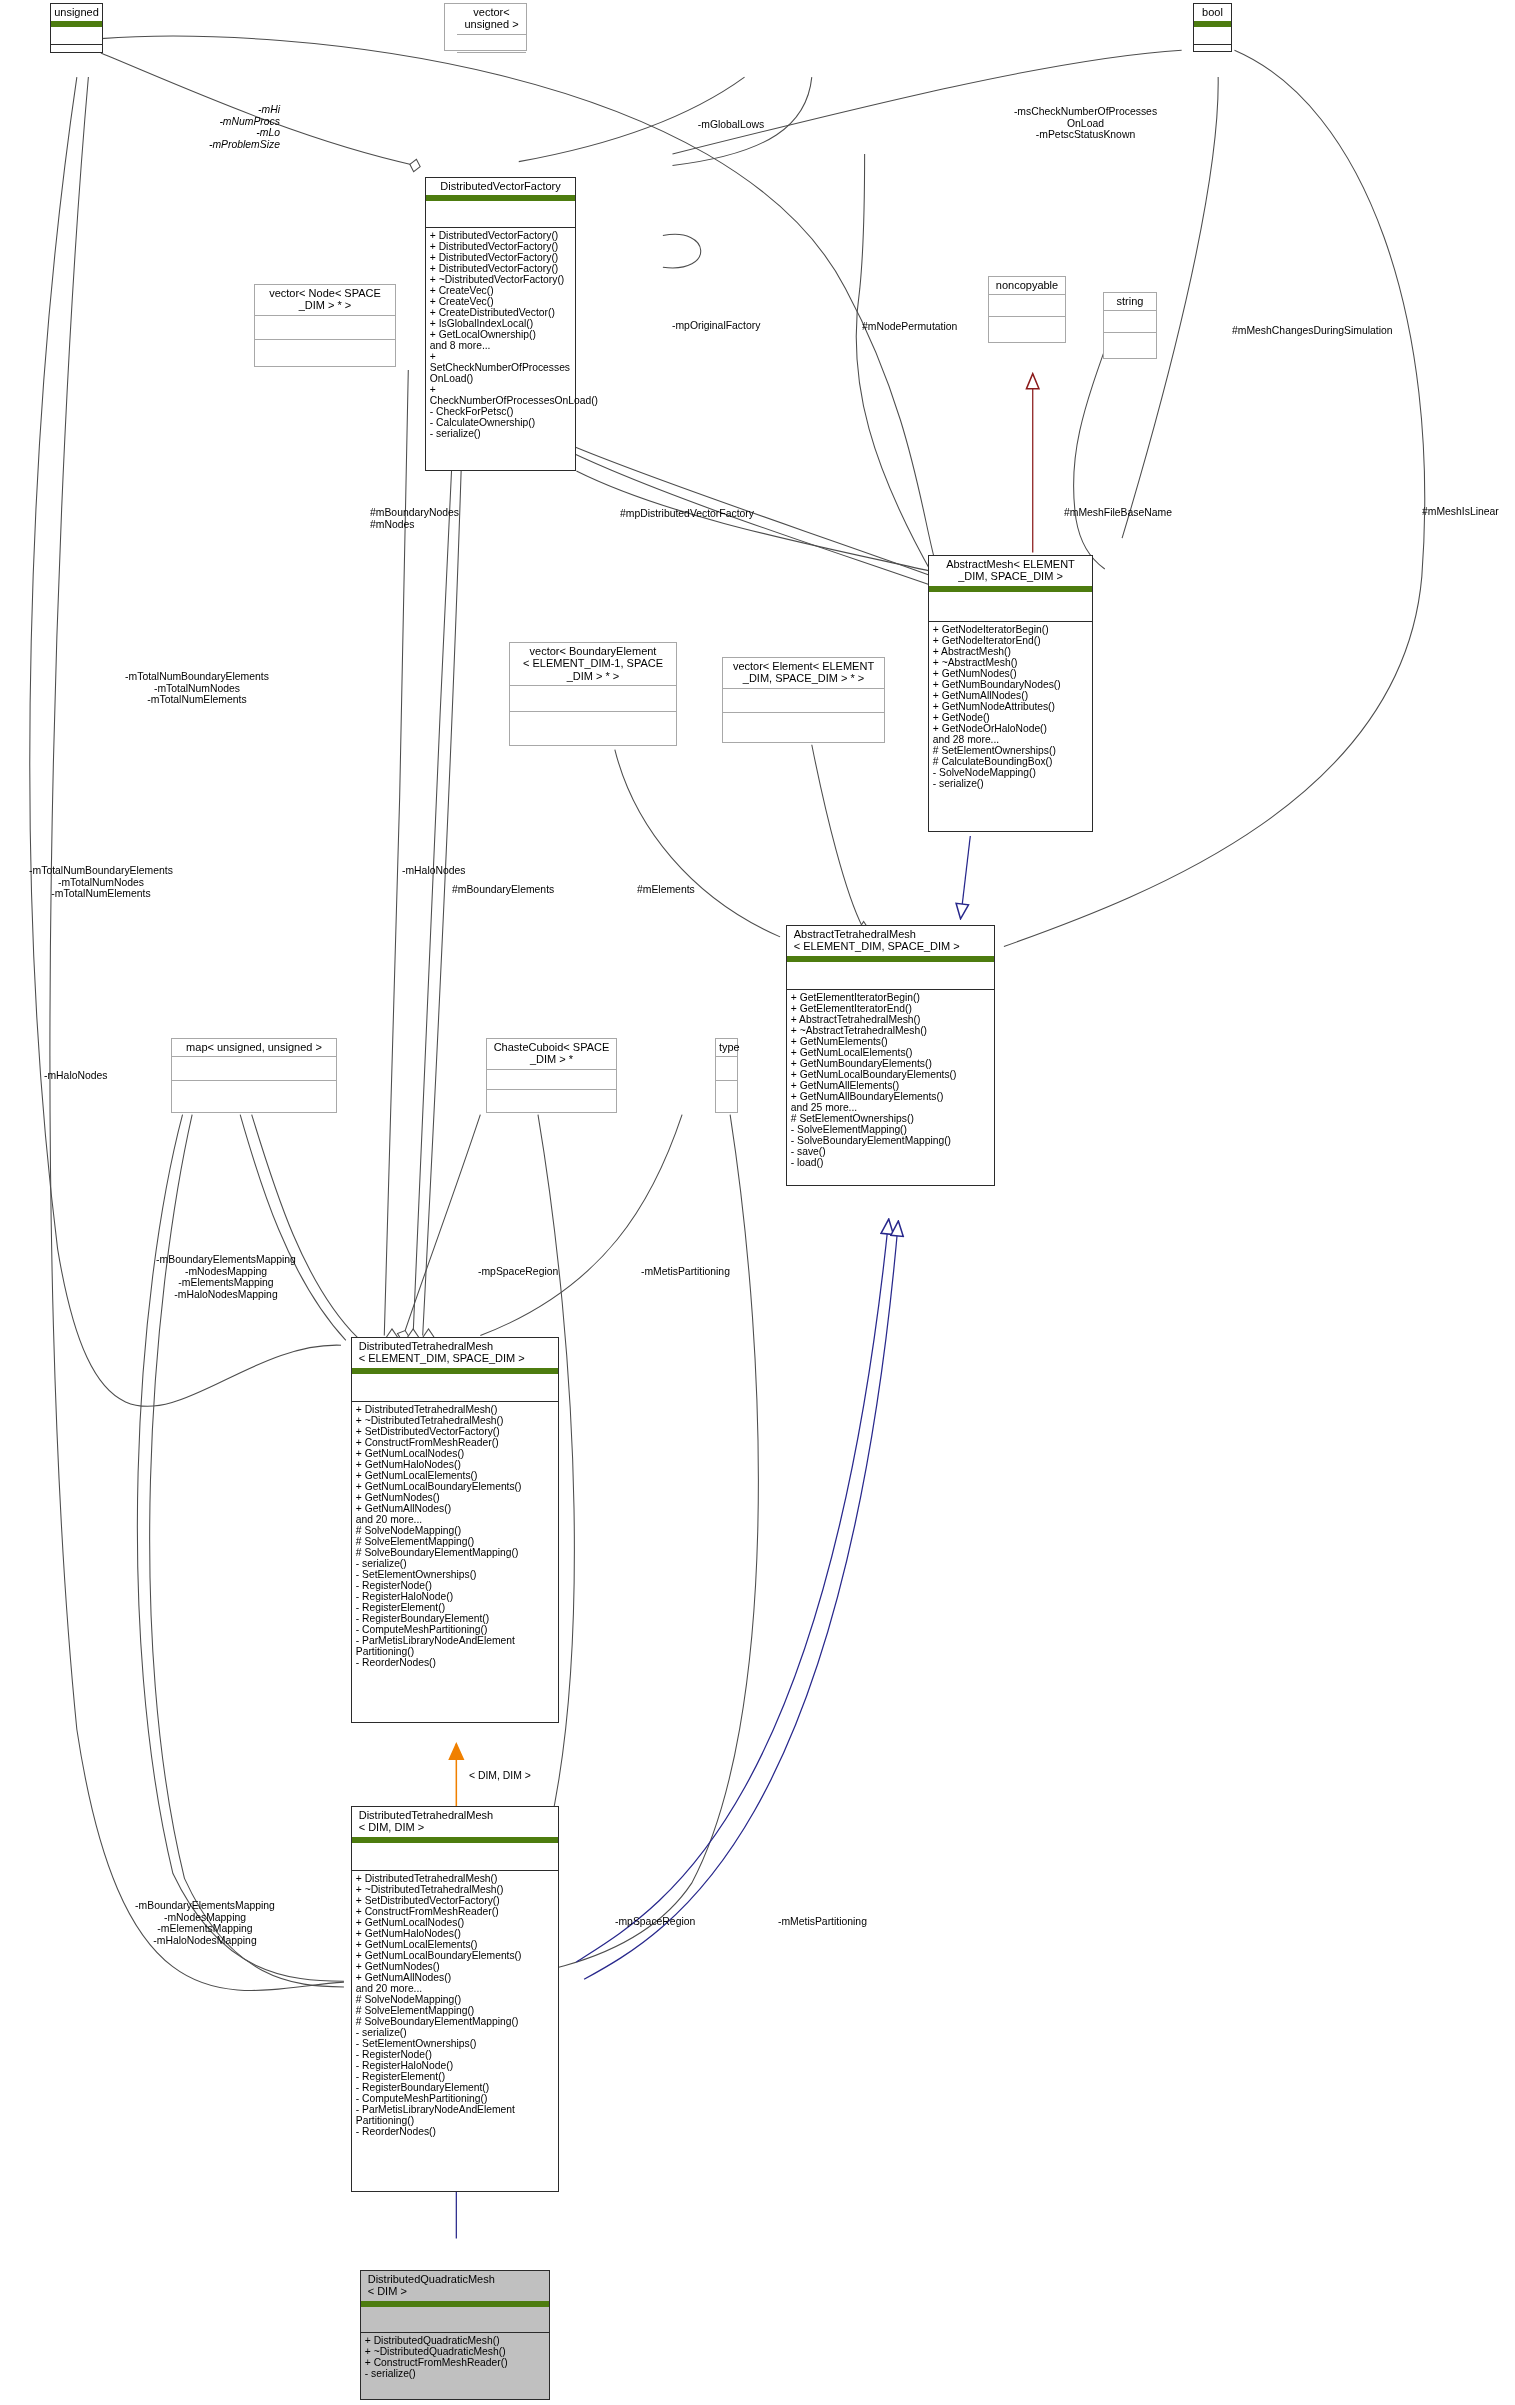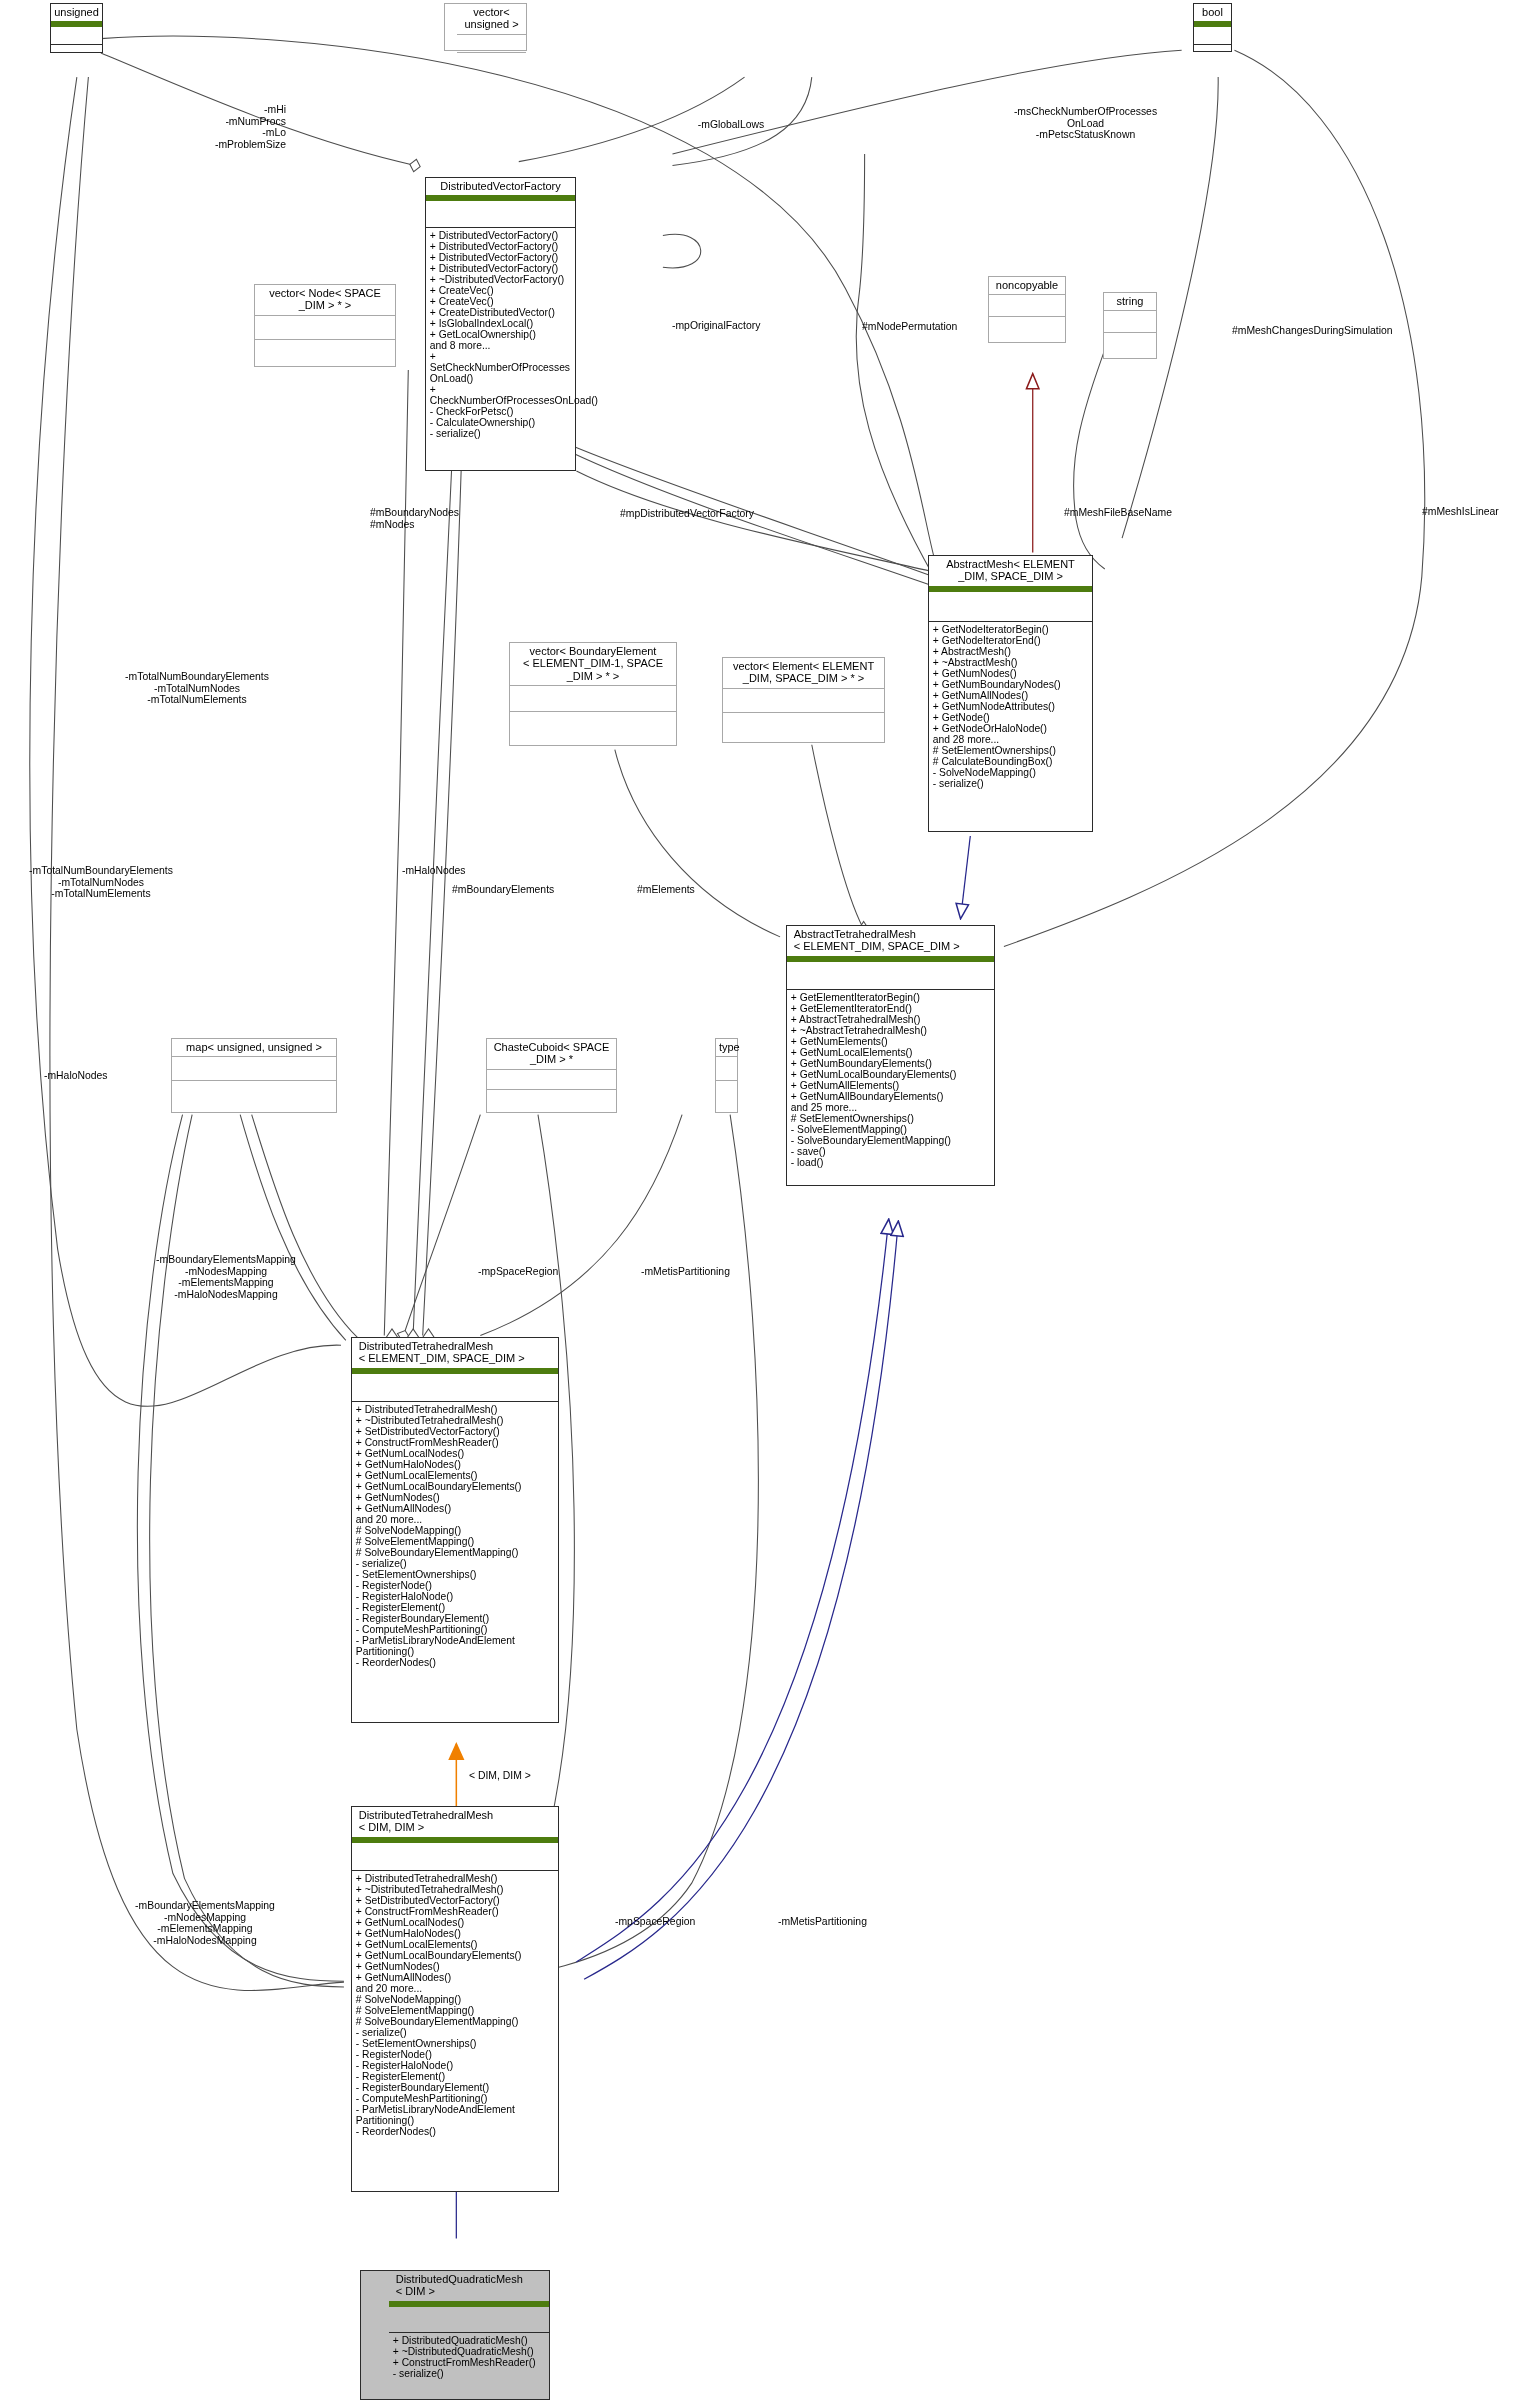--- a/index.html
+++ b/index.html
@@ -29,21 +29,20 @@
     background: #ffffff;
     border: 1px solid #a8a8a8;
     z-index: 5;
   }
   .uml-box.strong {
     border: 1px solid #2b2b2b;
   }
   .uml-box.filled {
     background: #c0c0c0;
     border: 1px solid #2b2b2b;
-    padding-left: 28px;
   }
   .uml-title {
     text-align: center;
     padding: 1.9px 2.9px 2.9px 2.9px;
     font-size: 11px;
     line-height: 12.5px;
     color: #000;
     border-bottom: 1px solid #a8a8a8;
     white-space: pre-line;
   }
@@ -386,21 +385,21 @@
 &lt; DIM &gt;</div>
     <div class="uml-attrs" style="height:25px;"></div>
     <div class="uml-ops">
       <div>+ DistributedQuadraticMesh()</div>
       <div>+ ~DistributedQuadraticMesh()</div>
       <div>+ ConstructFromMeshReader()</div>
       <div>- serialize()</div>
     </div>
   </div>
 
-  <div class="edge-label el-right" style="left:156px; top:104px; width:130px;">-mHi
+  <div class="edge-label el-right" style="left:150px; top:104px; width:130px;font-style:italic;">-mHi
 -mNumProcs
 -mLo
 -mProblemSize</div>
 
   <div class="edge-label el-center" style="left:678px; top:119px; width:106px;">-mGlobalLows</div>
 
   <div class="edge-label el-center" style="left:980px; top:106px; width:211px;">-msCheckNumberOfProcesses
 OnLoad
 -mPetscStatusKnown</div>
 

